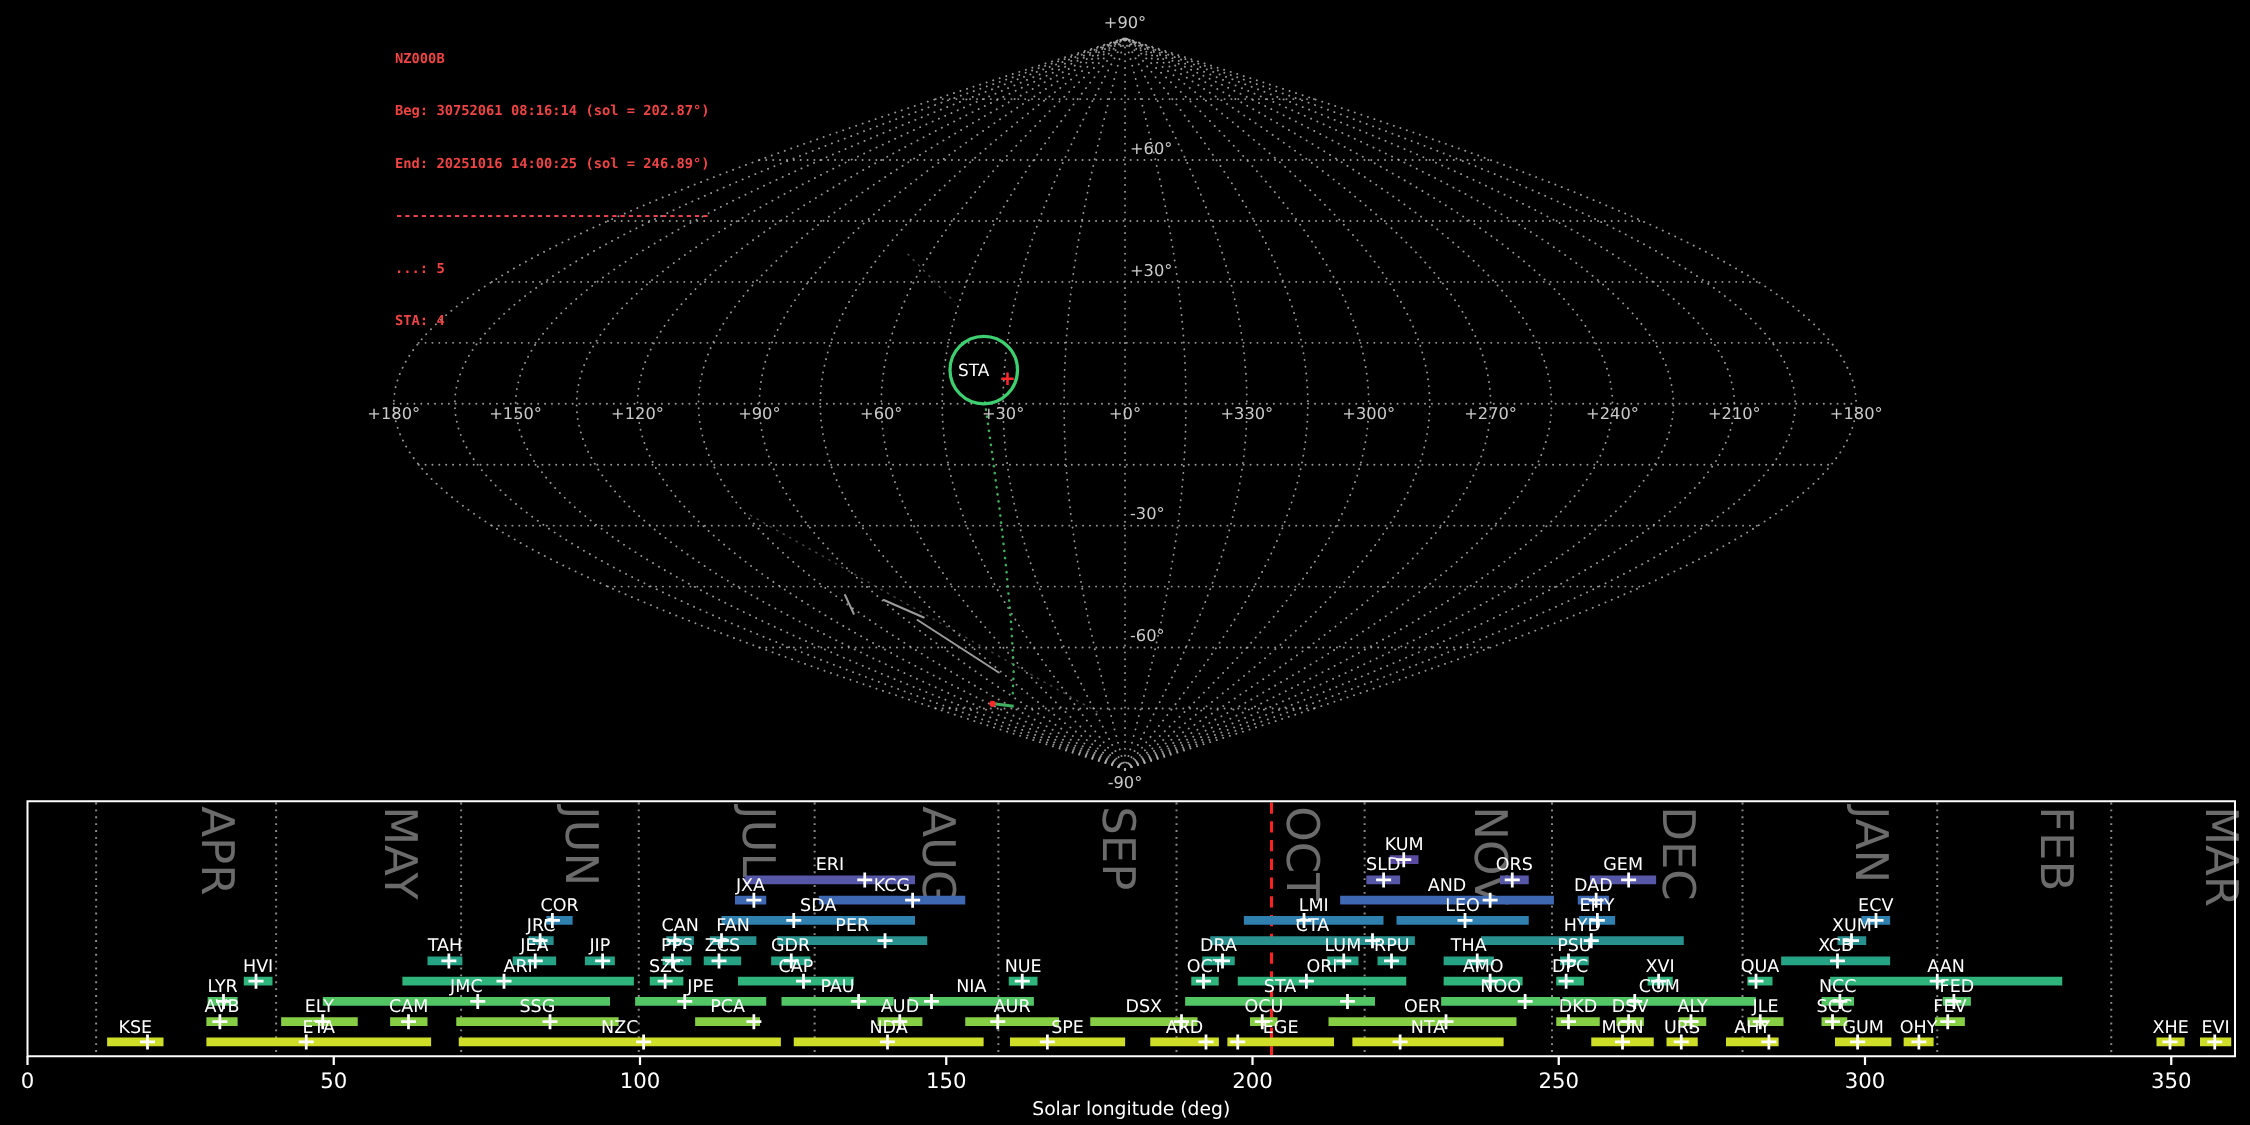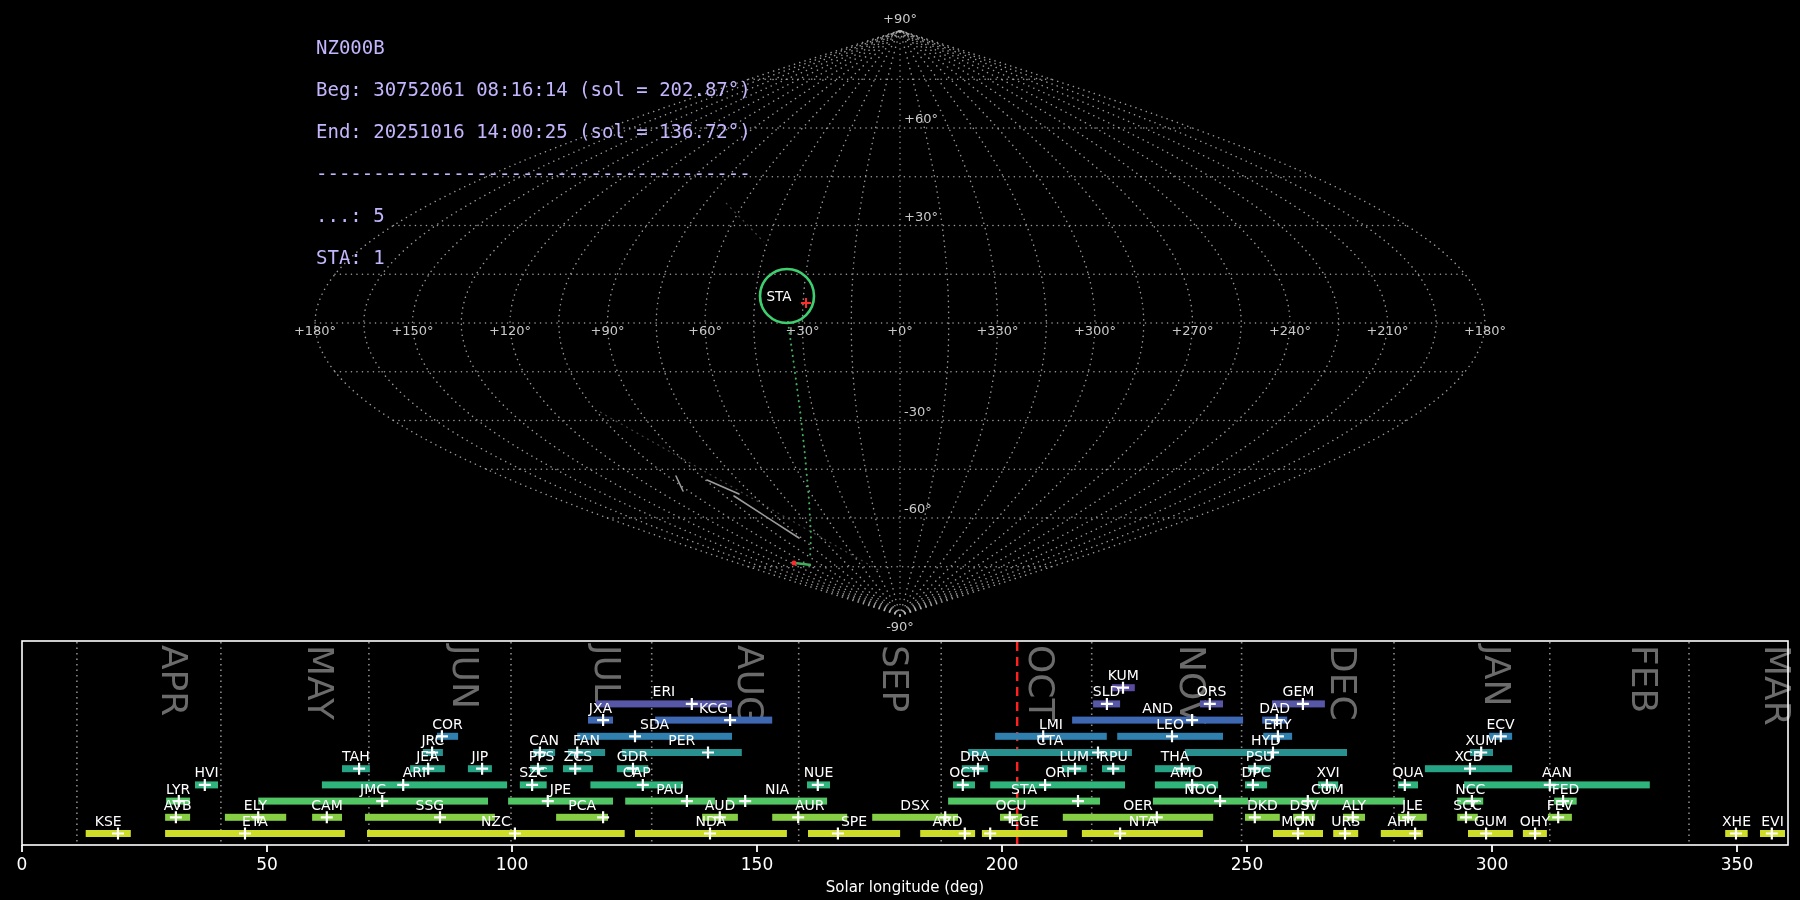--- a/index.html
+++ b/index.html
@@ -1,40 +1,40 @@
 <!DOCTYPE html>
 <html><head>
 <meta charset="utf-8">
 <style>
   html,body{margin:0;padding:0;background:#000;}
   body{width:1800px;height:900px;position:relative;font-family:"DejaVu Sans",sans-serif;overflow:hidden;}
   .info-block{
-    position:absolute;left:316px;top:12px;color:#c4b5fd;
+    position:absolute;left:316px;top:12px;color:#ef4444;
     font-family:"DejaVu Sans Mono","Liberation Mono",monospace;
-    font-size:19px;line-height:14px;white-space:pre;z-index:5;
+    font-size:11px;line-height:14px;white-space:pre;z-index:5;font-weight:bold;
   }
   svg text{font-family:"DejaVu Sans",sans-serif;}
   .grid-dot{stroke:#b3b3b3;stroke-width:1.5;fill:none;stroke-dasharray:0.1 5.4;stroke-linecap:round;opacity:.85;}
   .map-label{fill:#c9c9c9;font-size:13px;}
   .month-label{fill:#6b6b6b;font-size:36px;}
   .tick-label{fill:#ffffff;font-size:17px;}
   .shower-label{fill:#ffffff;font-size:14px;}
 </style>
 </head>
 <body>
 
 
 
 <div class="info-block">
   <div>NZ000B</div>
   <div>Beg: 30752061 08:16:14 (sol = 202.87°)</div>
-  <div>End: 20251016 14:00:25 (sol = 136.72°)</div>
+  <div>End: 20251016 14:00:25 (sol = 246.89°)</div>
   <div>--------------------------------------</div>
   <div>...: 5</div>
-  <div>STA: 1</div>
+  <div>STA: 4</div>
 </div>
 
 <svg id="fig" width="1800" height="900" viewBox="0 0 1800 900">
   <g id="sky-grid">
       <line x1="748.6" y1="566.75" x2="1051.4" y2="566.75" class="grid-dot"></line>
       <line x1="607.5" y1="518" x2="1192.5" y2="518" class="grid-dot"></line>
       <line x1="486.3" y1="469.25" x2="1313.7" y2="469.25" class="grid-dot"></line>
       <line x1="393.4" y1="420.5" x2="1406.6" y2="420.5" class="grid-dot"></line>
       <line x1="334.9" y1="371.75" x2="1465.1" y2="371.75" class="grid-dot"></line>
       <line x1="315.0" y1="323" x2="1485.0" y2="323" class="grid-dot"></line>

